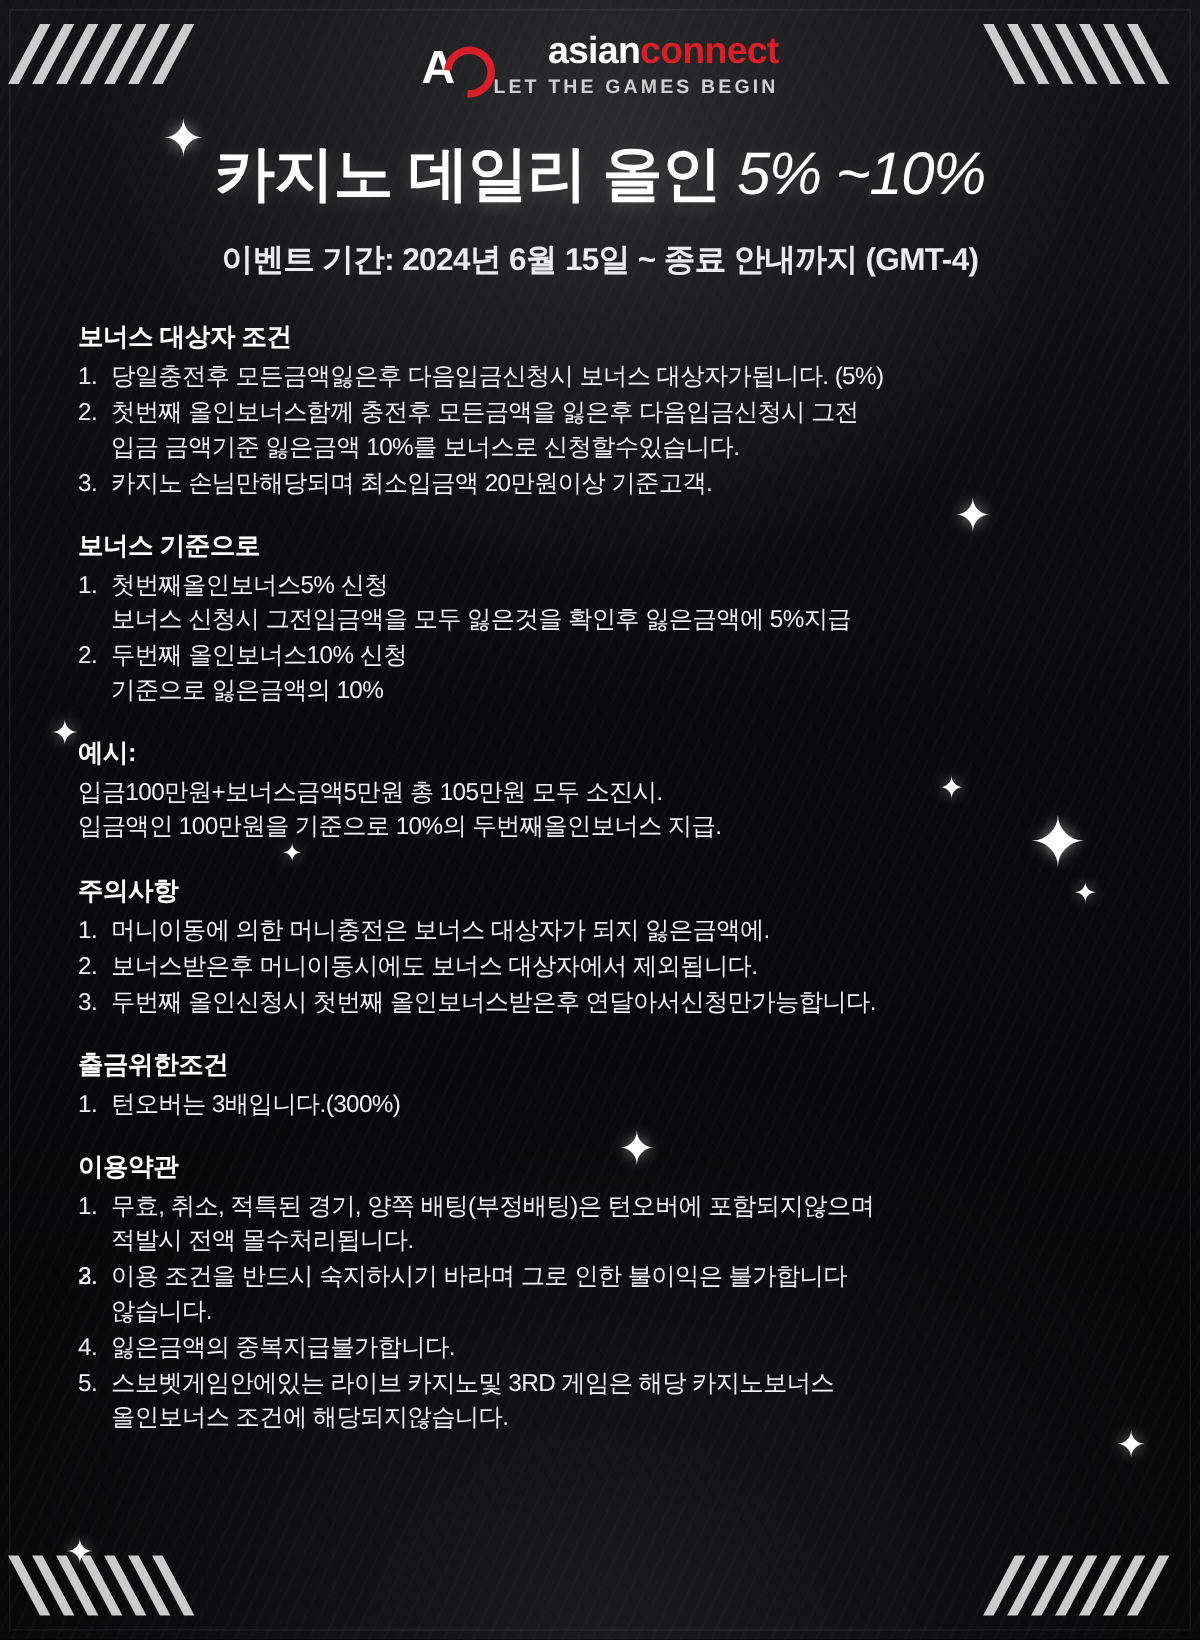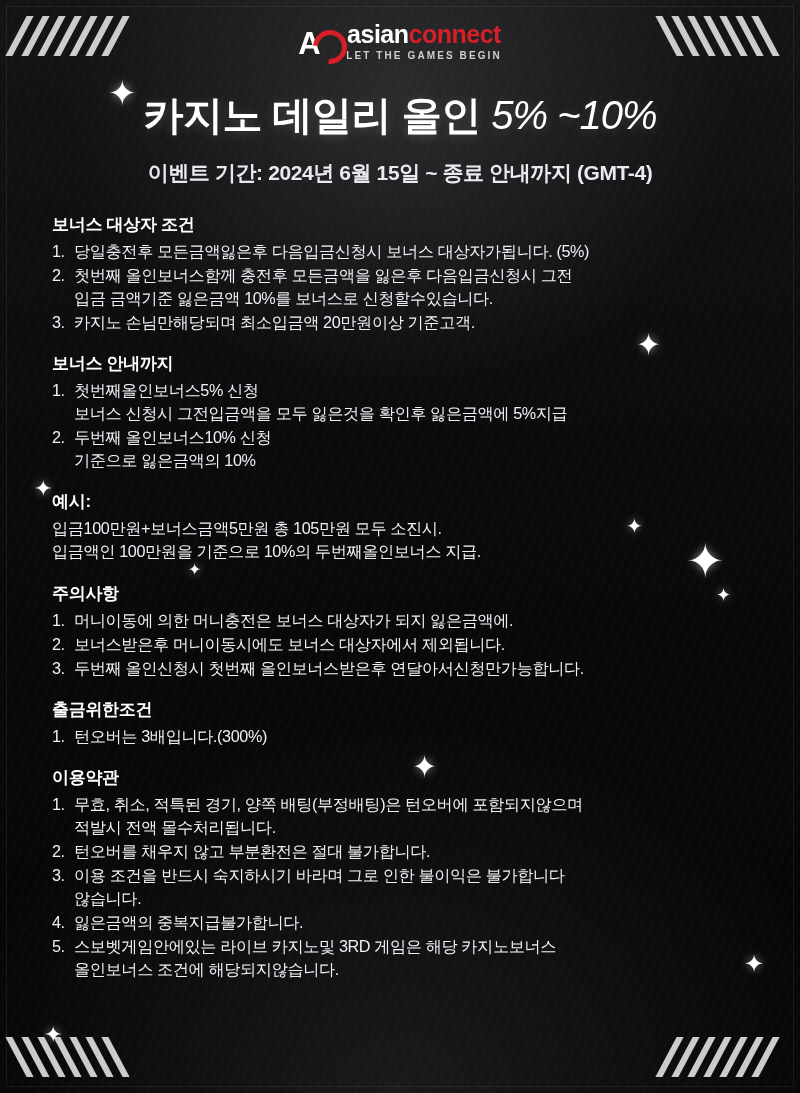--- a/index.html
+++ b/index.html
@@ -101,33 +101,33 @@
     left: 15px; top: 5px;
     width: 24px; height: 24px;
     border: 5px solid #d61f26;
     border-radius: 50%;
     border-left-color: transparent;
     transform: rotate(-40deg);
   }
   .logo-text {
     display: flex;
     flex-direction: column;
-    align-items: center;
+    align-items: flex-end;
     line-height: 1;
   }
   .logo-word {
     font-size: 25px;
     font-weight: 700;
     letter-spacing: -0.5px;
   }
   .logo-word .asian { color: #fff; }
   .logo-word .connect { color: #d61f26; }
   .logo-tag {
     margin-top: 4px;
-    font-size: 10px;
+    font-size: 13px;
     letter-spacing: 2.1px;
     color: #cfcfcf;
     font-weight: 700;
   }
 
   .title-wrap {
     position: relative;
     text-align: center;
     margin-top: 14px;
   }
@@ -276,21 +276,21 @@
     <section class="block">
       <h2 class="sec-title">보너스 대상자 조건</h2>
       <ol class="items">
         <li><span class="num">1.</span><span>당일충전후 모든금액잃은후 다음입금신청시 보너스 대상자가됩니다. (5%)</span></li>
         <li><span class="num">2.</span><span>첫번째 올인보너스함께 충전후 모든금액을 잃은후 다음입금신청시 그전</span><span class="sub">입금 금액기준 잃은금액 10%를 보너스로 신청할수있습니다.</span></li>
         <li><span class="num">3.</span><span>카지노 손님만해당되며 최소입금액 20만원이상 기준고객.</span></li>
       </ol>
     </section>
 
     <section class="block">
-      <h2 class="sec-title">보너스 안내까지</h2>
+      <h2 class="sec-title">보너스 기준으로</h2>
       <ol class="items">
         <li><span class="num">1.</span><span>첫번째올인보너스5% 신청</span><span class="sub">보너스 신청시 그전입금액을 모두 잃은것을 확인후 잃은금액에 5%지급</span></li>
         <li><span class="num">2.</span><span>두번째 올인보너스10% 신청</span><span class="sub">기준으로 잃은금액의 10%</span></li>
       </ol>
     </section>
 
     <section class="block">
       <h2 class="sec-title">예시:</h2>
       <p class="plain">입금100만원+보너스금액5만원 총 105만원 모두 소진시.</p>
       <p class="plain">입금액인 100만원을 기준으로 10%의 두번째올인보너스 지급.</p>
@@ -309,21 +309,21 @@
       <h2 class="sec-title">출금위한조건</h2>
       <ol class="items">
         <li><span class="num">1.</span><span>턴오버는 3배입니다.(300%)</span></li>
       </ol>
     </section>
 
     <section class="block">
       <h2 class="sec-title">이용약관</h2>
       <ol class="items">
         <li><span class="num">1.</span><span>무효, 취소, 적특된 경기, 양쪽 배팅(부정배팅)은 턴오버에 포함되지않으며</span><span class="sub">적발시 전액 몰수처리됩니다.</span></li>
-        <li><span class="num">2.</span><span>턴오버를 채우지 않고 부분환전은 절대 불가합니다.</span></li>
+        <li><span class="num">2.</span></li>
         <li><span class="num">3.</span><span>이용 조건을 반드시 숙지하시기 바라며 그로 인한 불이익은 불가합니다</span><span class="sub">않습니다.</span></li>
         <li><span class="num">4.</span><span>잃은금액의 중복지급불가합니다.</span></li>
         <li><span class="num">5.</span><span>스보벳게임안에있는 라이브 카지노및 3RD 게임은 해당 카지노보너스</span><span class="sub">올인보너스 조건에 해당되지않습니다.</span></li>
       </ol>
     </section>
 
   </div>
 </div>
 
 </body></html>

